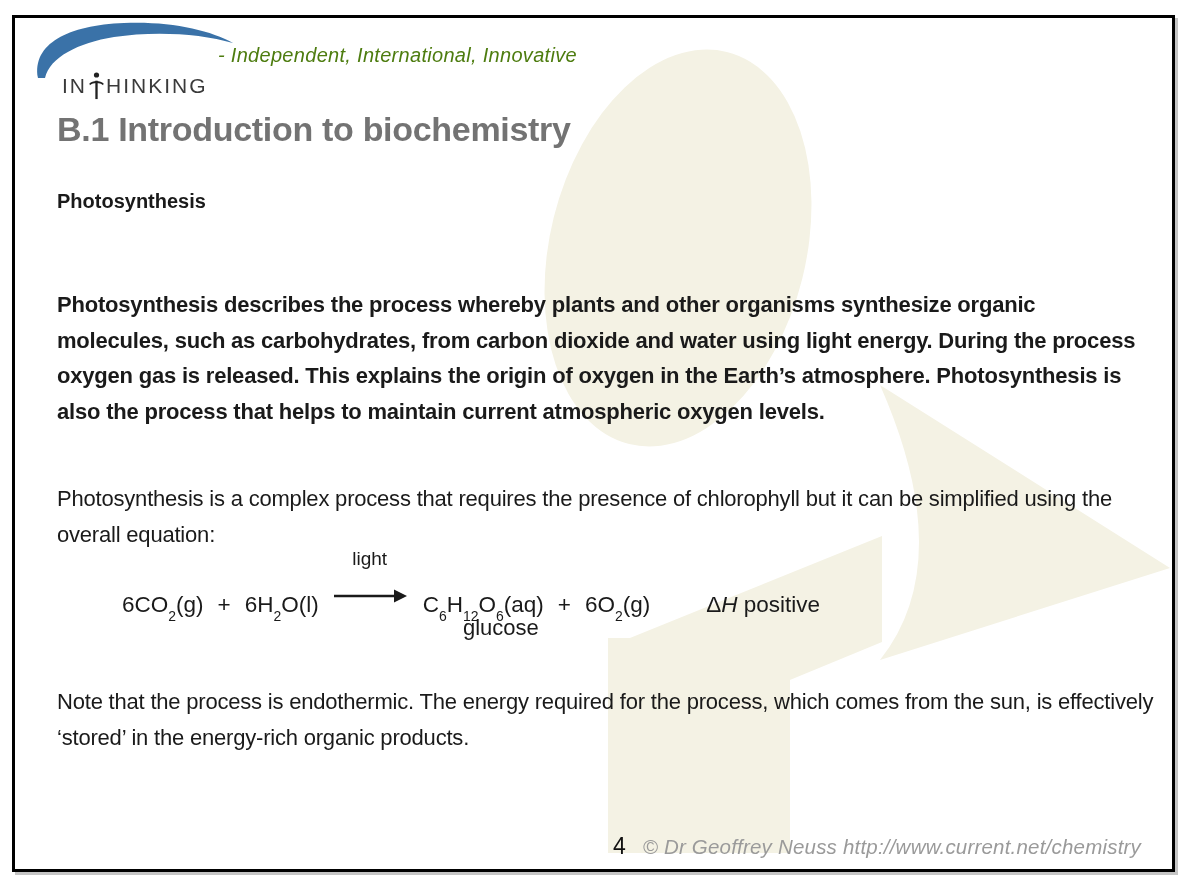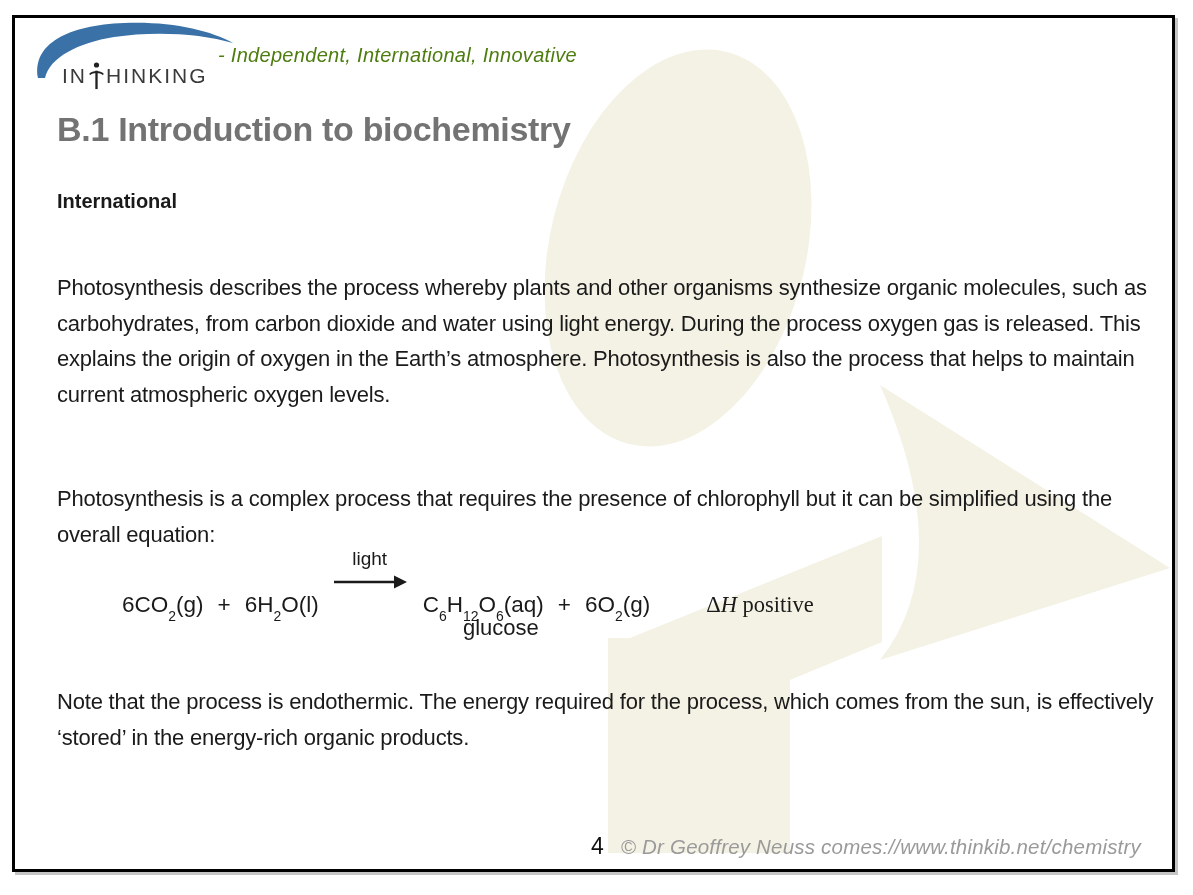--- a/index.html
+++ b/index.html
@@ -10,50 +10,50 @@
   .page-border{
     position:absolute;left:12px;top:15px;width:1163px;height:857px;
     border:3px solid #000;box-sizing:border-box;background:transparent;
     box-shadow:3px 3px 0 rgba(150,150,150,.55);
   }
   .watermark{position:absolute;left:0;top:0;width:1193px;height:895px;pointer-events:none;}
   
   .logo{position:absolute;left:28px;top:20px;width:400px;height:62px;}
   .logo-swoosh{position:absolute;left:0;top:0;width:212px;height:62px;}
   .logo-text{
-    position:absolute;left:34px;top:42px;font-size:21px;letter-spacing:2px;
+    position:absolute;left:34px;top:52px;font-size:21px;letter-spacing:2px;
     color:#3a3a3a;font-weight:400;display:flex;align-items:flex-end;
   }
   .figure-t{width:17px;height:29px;margin:0 1px -3px 1px;}
   .tagline{
     position:absolute;left:218px;top:44px;font-size:20px;font-style:italic;color:#4d7c0f;
     white-space:nowrap;letter-spacing:.3px;
   }
   
   .doc-title{
     position:absolute;left:57px;top:110px;font-size:34px;font-weight:bold;
     letter-spacing:-.3px;white-space:nowrap;
   }
   .section-heading{position:absolute;left:57px;top:190px;font-size:20px;font-weight:bold;}
   .para{position:absolute;left:57px;font-size:22px;line-height:35.5px;letter-spacing:-.2px;}
-  .para1{top:248px;width:1095px;}
+  .para1{top:265px;width:1095px;font-weight:bold;}
   .para2{top:459px;width:1095px;}
   .para3{top:662px;width:1100px;}
   
   .eq-row{
     position:absolute;left:122px;top:574px;display:flex;align-items:flex-start;
     font-size:22.5px;line-height:30px;white-space:nowrap;
   }
   .eq-row .tok{margin-right:14px;margin-top:16px;}
   .eq-row sub{font-size:.62em;line-height:0;position:relative;top:.25em;letter-spacing:0;}
-  .arrow-wrap{position:relative;width:74px;margin-right:16px;height:30px;display:flex;align-items:flex-start;}
+  .arrow-wrap{position:relative;width:74px;margin-right:16px;height:30px;display:flex;align-items:flex-end;}
   .arrow-label{
     position:absolute;left:0;top:-26px;width:100%;text-align:center;font-size:19px;line-height:22px;
   }
-  .dh{margin-left:42px;font-family:Liberation Serif, serif;}
+  .dh{margin-left:42px;}
   .dh .h-it{font-style:italic;}
   .glucose-label{position:absolute;left:463px;top:615px;font-size:22px;}
   
   .footer{
     position:absolute;right:52px;top:833px;display:flex;align-items:baseline;gap:17px;
   }
   .page-number{font-size:23px;color:#111;}
   .copyright{font-size:20.5px;font-style:italic;color:#9a9a9a;letter-spacing:.2px;white-space:nowrap;}
 </style>
 </head>
@@ -80,21 +80,21 @@
       <circle cx="8" cy="3.1" r="2.7" fill="#222"></circle>
       <path d="M0.6,12 C4,8.4 12,8.4 15.4,12 L14.8,13.7 C11.6,10.6 4.4,10.6 1.2,13.7 Z" fill="#222"></path>
       <rect x="6.8" y="9" width="2.4" height="19" fill="#222"></rect>
     </svg>
     <span>HINKING</span>
   </div>
 </div>
 <div class="tagline">- Independent, International, Innovative</div>
 
 <div class="doc-title" id="docTitle" style="color: #737373;">B.1 Introduction to biochemistry</div>
-<div class="section-heading">International</div>
+<div class="section-heading">Photosynthesis</div>
 
 <p class="para para1">Photosynthesis describes the process whereby plants and other organisms synthesize organic molecules, such as carbohydrates, from carbon dioxide and water using light energy. During the process oxygen gas is released.  This explains the origin of oxygen in the Earth’s atmosphere. Photosynthesis is also the process that helps to maintain current atmospheric oxygen levels.</p>
 <p class="para para2">Photosynthesis is a complex process that requires the presence of chlorophyll but it can be simplified using the overall equation:</p>
 
 <div class="eq-row">
   <span class="tok"><span>6CO</span><sub>2</sub><span>(g)</span></span>
   <span class="tok">+</span>
   <span class="tok"><span>6H</span><sub>2</sub><span>O(l)</span></span>
   <span class="arrow-wrap">
     <span class="arrow-label">light</span>
@@ -107,14 +107,14 @@
   <span class="tok">+</span>
   <span class="tok"><span>6O</span><sub>2</sub><span>(g)</span></span>
   <span class="tok dh"><span>Δ</span><span class="h-it">H</span><span> positive</span></span>
 </div>
 <div class="glucose-label">glucose</div>
 
 <p class="para para3">Note that the process is endothermic. The energy required for the process, which comes from the sun, is effectively ‘stored’ in the energy-rich organic products.</p>
 
 <div class="footer">
   <span class="page-number">4</span>
-  <span class="copyright">© Dr Geoffrey Neuss comes://www.thinkib.net/chemistry</span>
+  <span class="copyright">© Dr Geoffrey Neuss http://www.current.net/chemistry</span>
 </div>
 
 </body></html>

